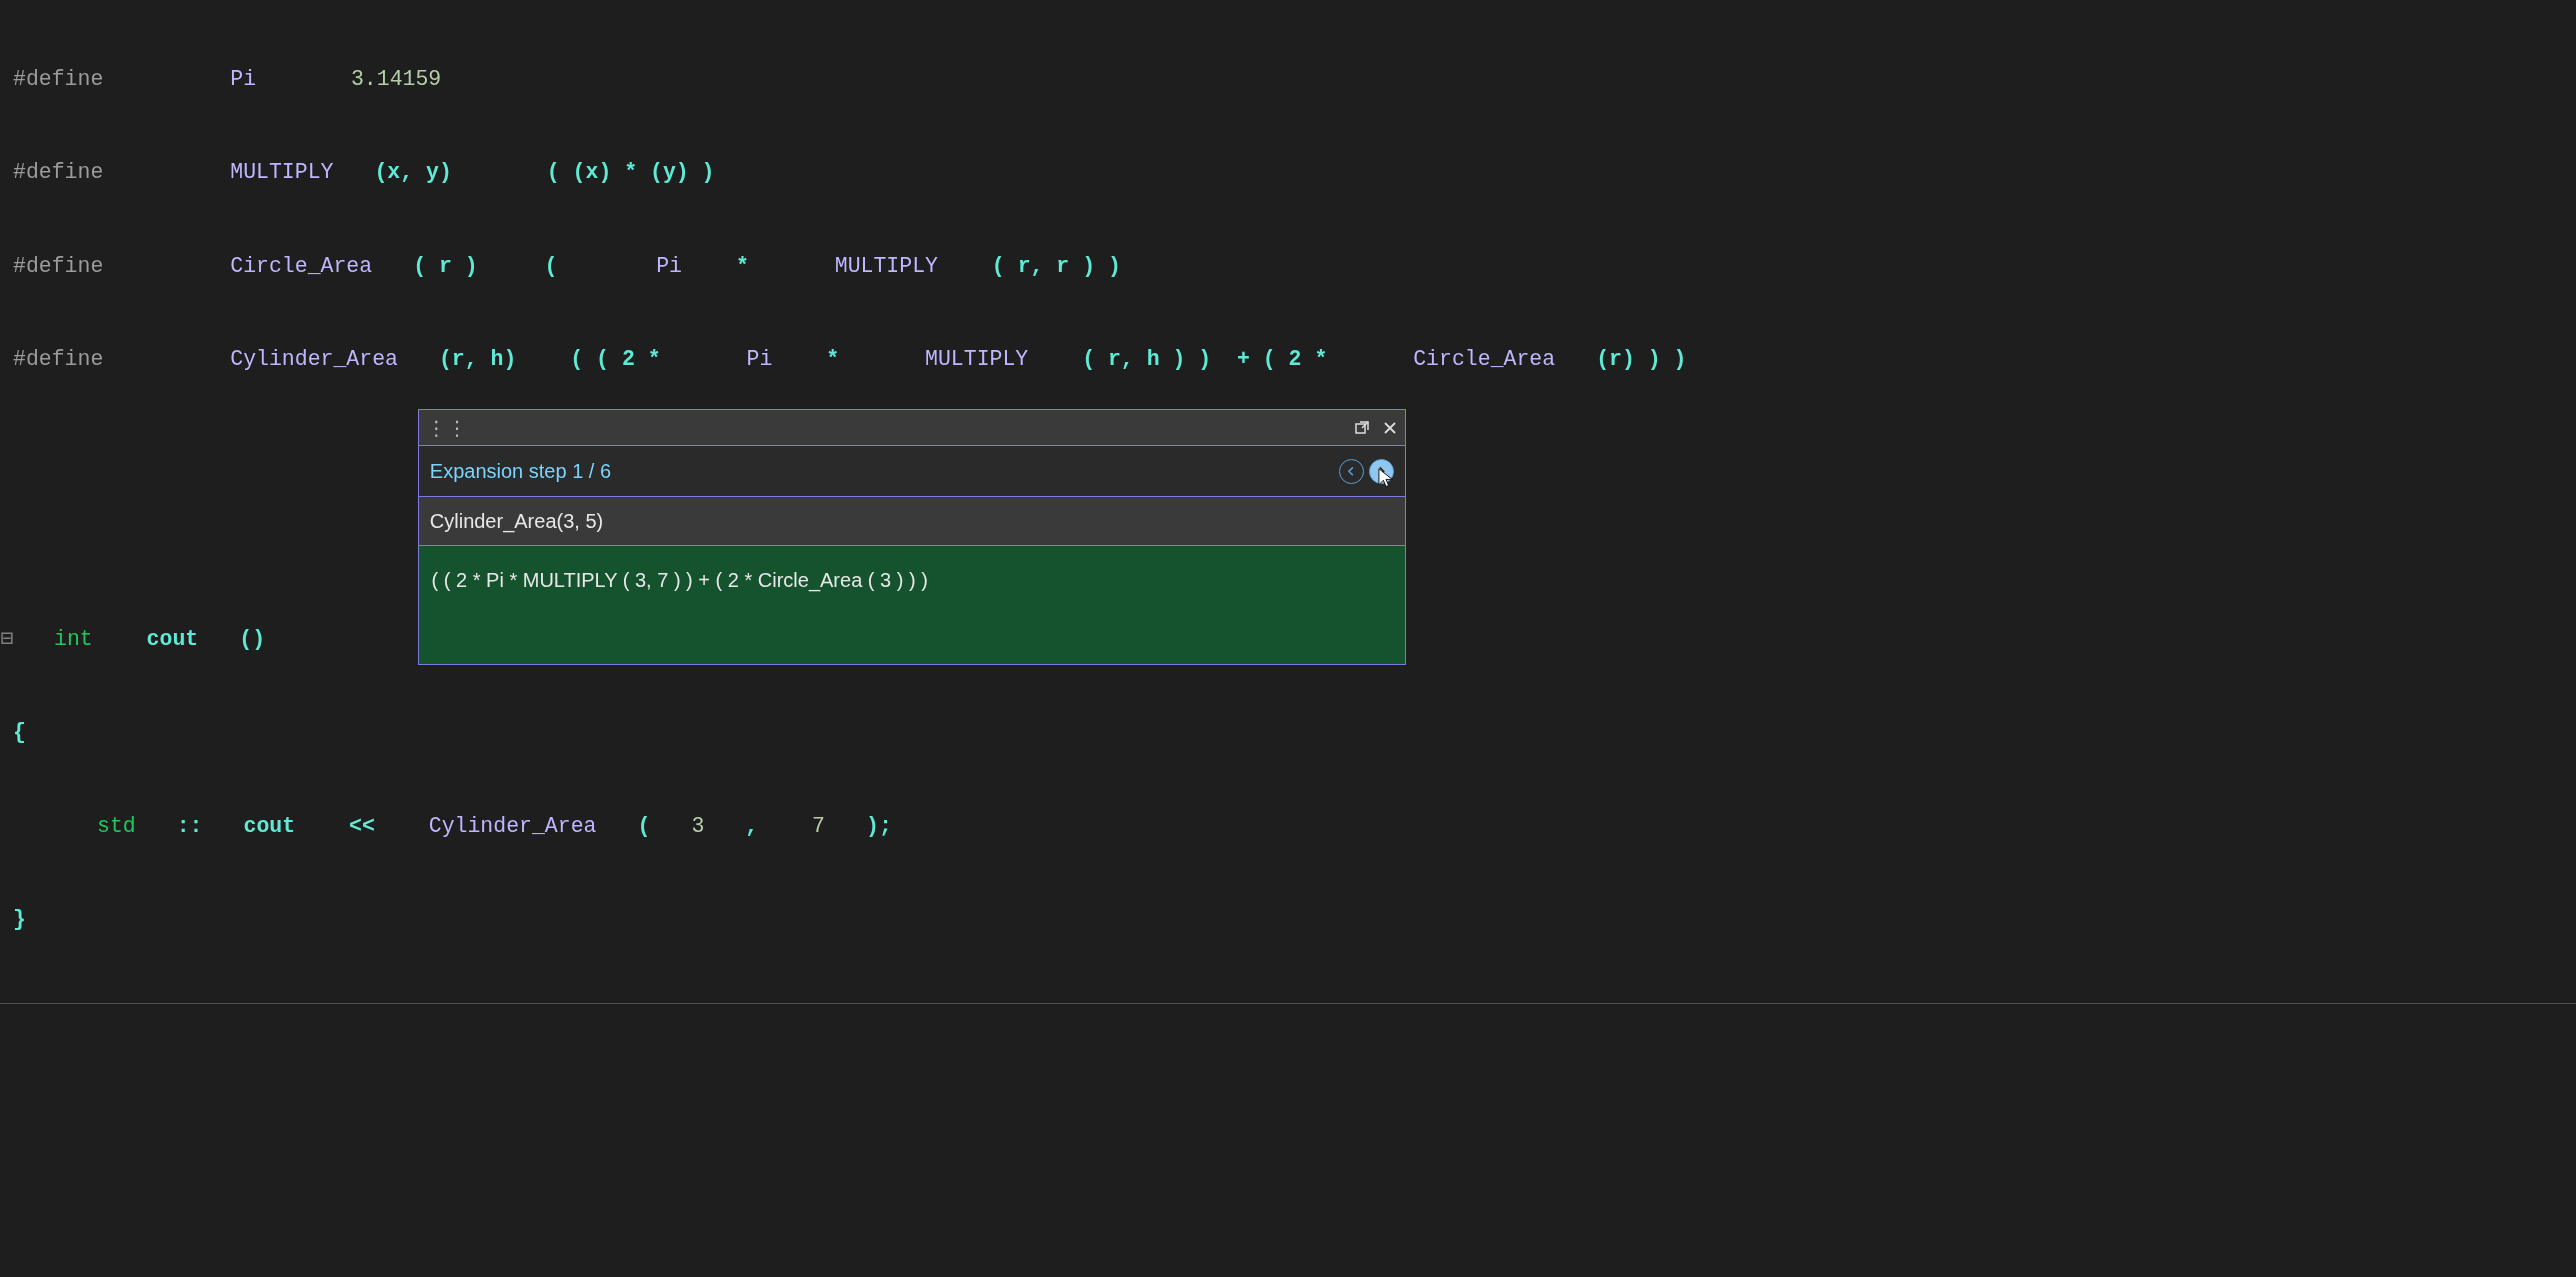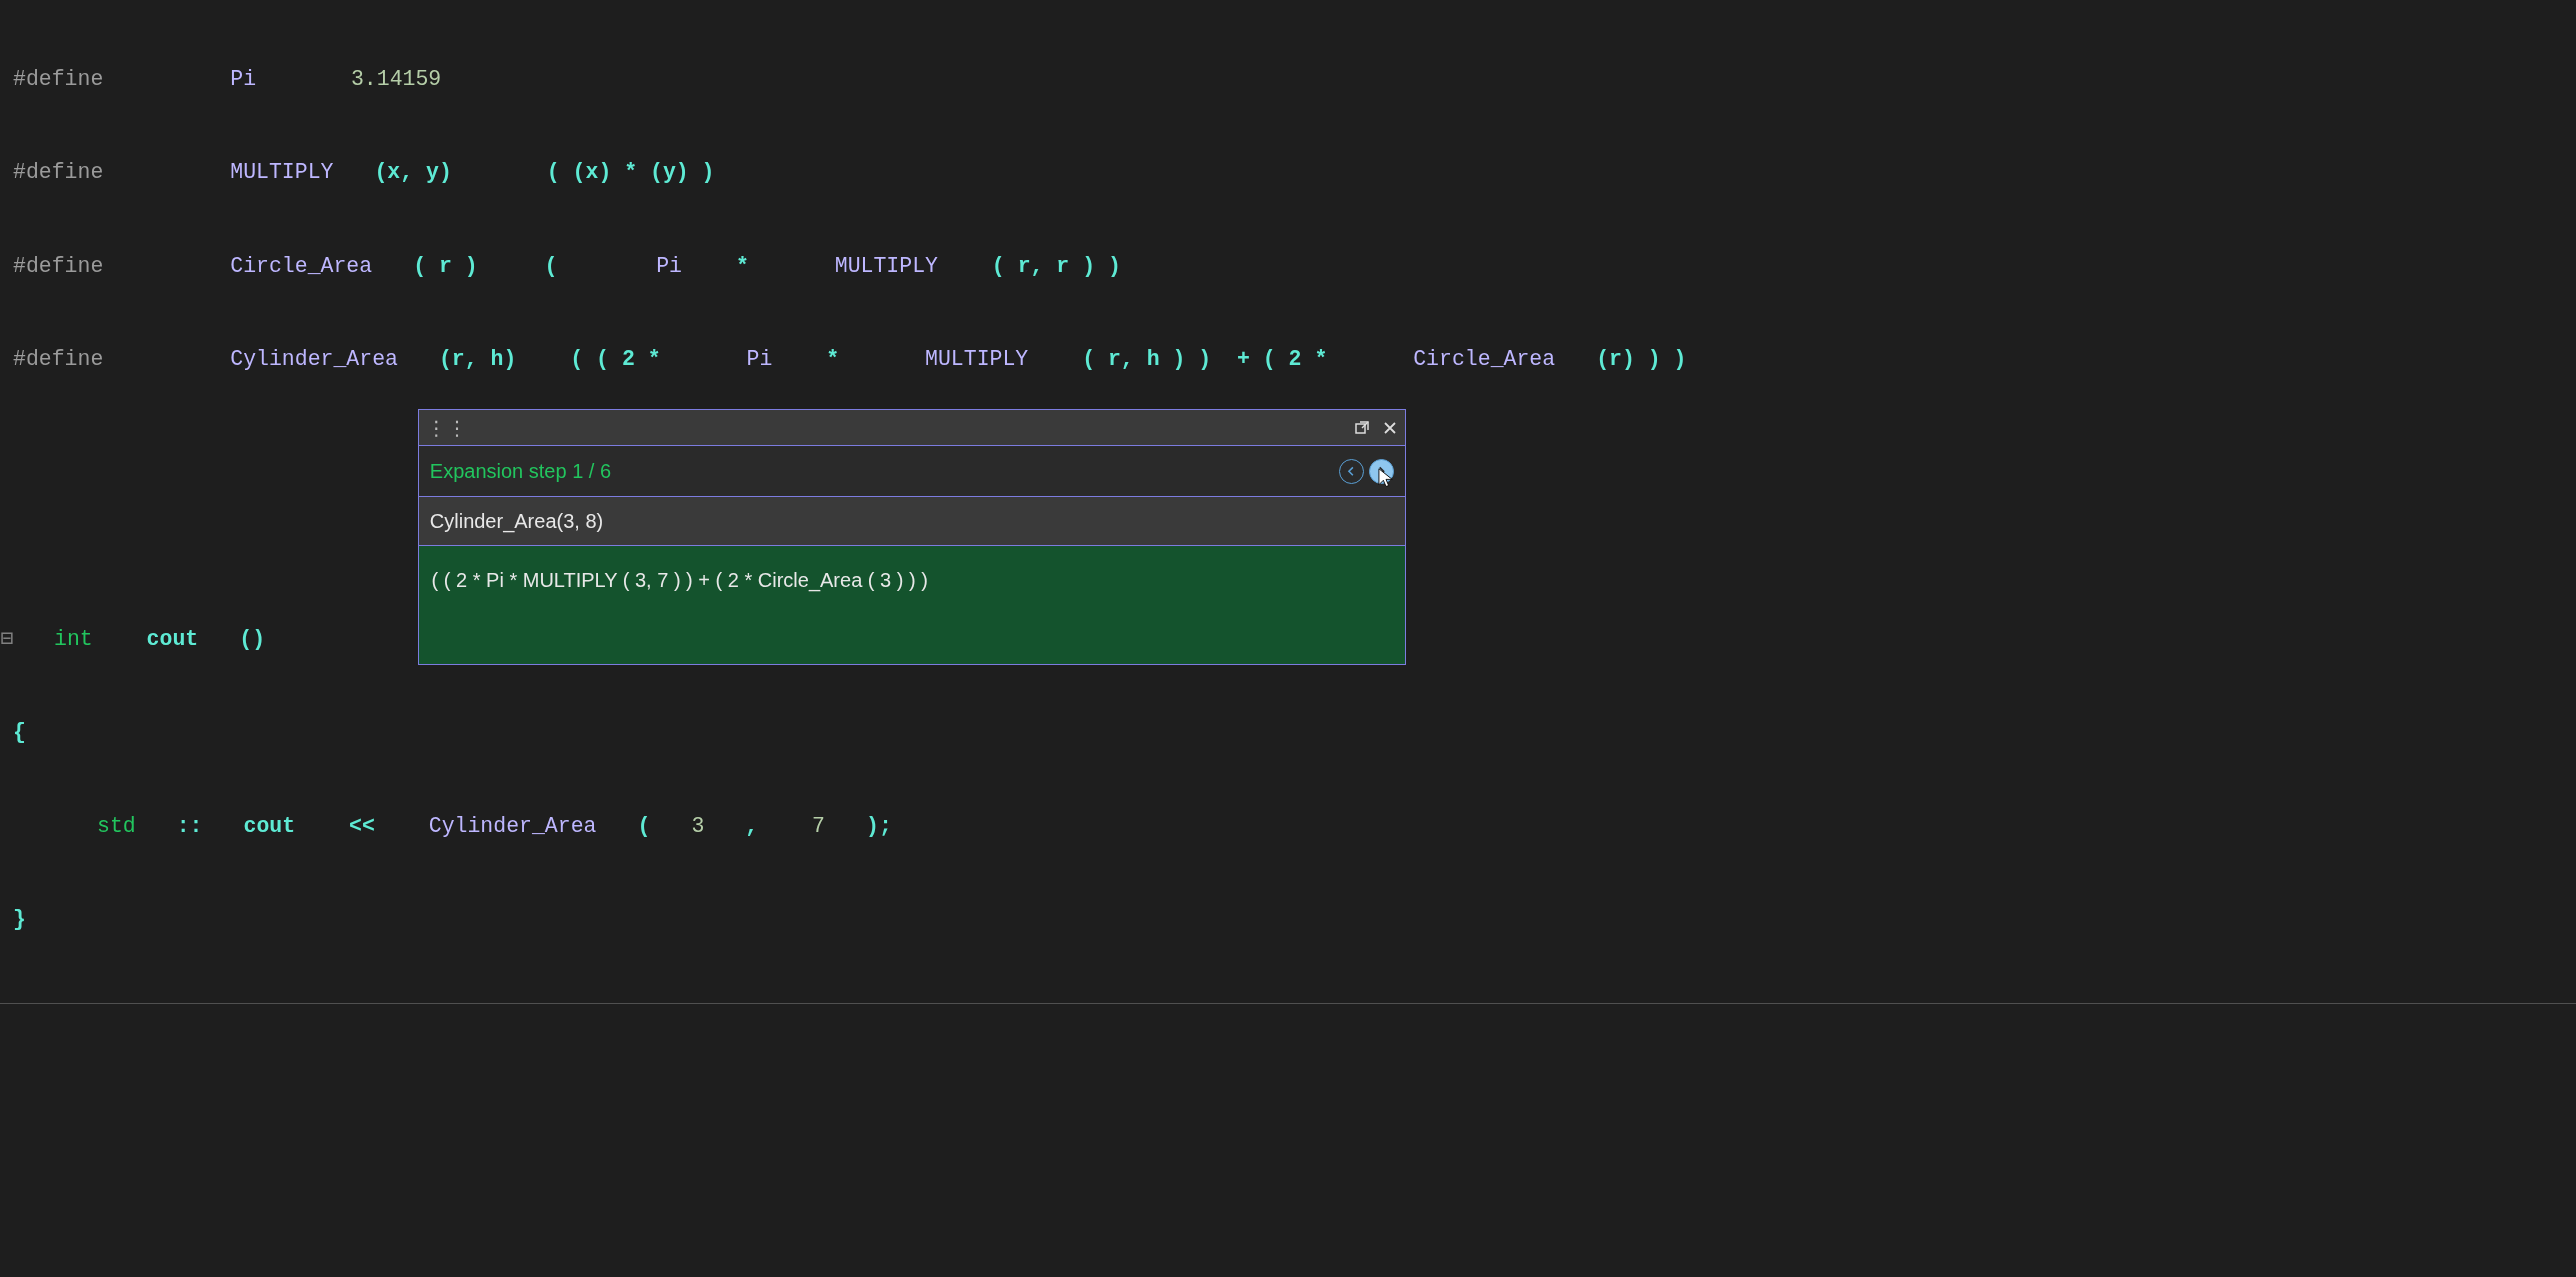--- a/index.html
+++ b/index.html
@@ -85,21 +85,21 @@
       color: #ddd;
     }
     .popup-steprow {
       display: flex;
       align-items: center;
       justify-content: space-between;
       padding: 12.6px 10.8px;
       border-bottom: 0.9px solid #7c7ce0;
       background: #2a2a2a;
     }
-    .step-label { color: #22c55e; }
+    .step-label { color: #7dd3fc; }
     .step-nav { display: flex; gap: 5.4px; align-items: center; }
     .navbtn {
       width: 25px;
       height: 25px;
       border-radius: 50%;
       display: flex;
       align-items: center;
       justify-content: center;
       cursor: pointer;
     }
@@ -196,19 +196,19 @@
           </svg>
         <span class="cursor-arrow">
           <svg width="18" height="23" viewBox="0 0 20 26">
             <path d="M2 2 L2 20 L7 15 L10 22 L13 21 L10 14 L17 14 Z" fill="#fff" stroke="#000" stroke-width="1"></path>
           </svg>
         </span>
       </span>
     </span>
   </div>
   <div class="popup-macro">
-    <span>Cylinder_Area(3, 8)</span>
+    <span>Cylinder_Area(3, 5)</span>
   </div>
   <div class="popup-expansion">
     <span>( ( 2 * Pi * MULTIPLY ( 3, 7 ) ) + ( 2 * Circle_Area ( 3 ) ) )</span>
   </div>
 </div>
 
 
 </body></html>

